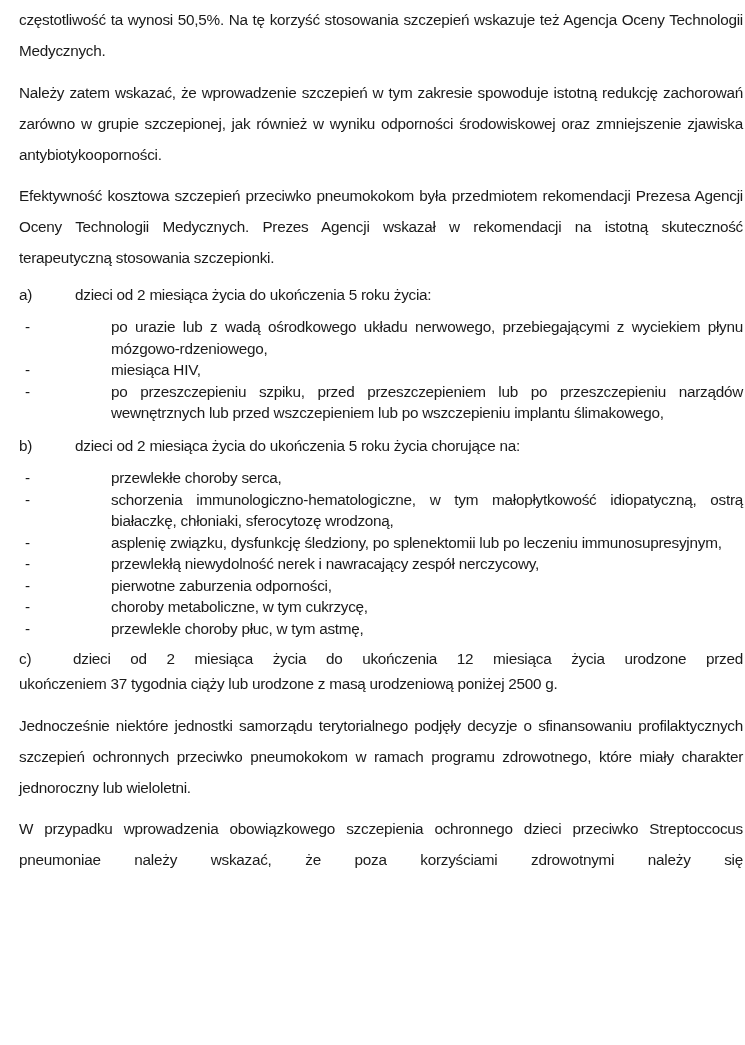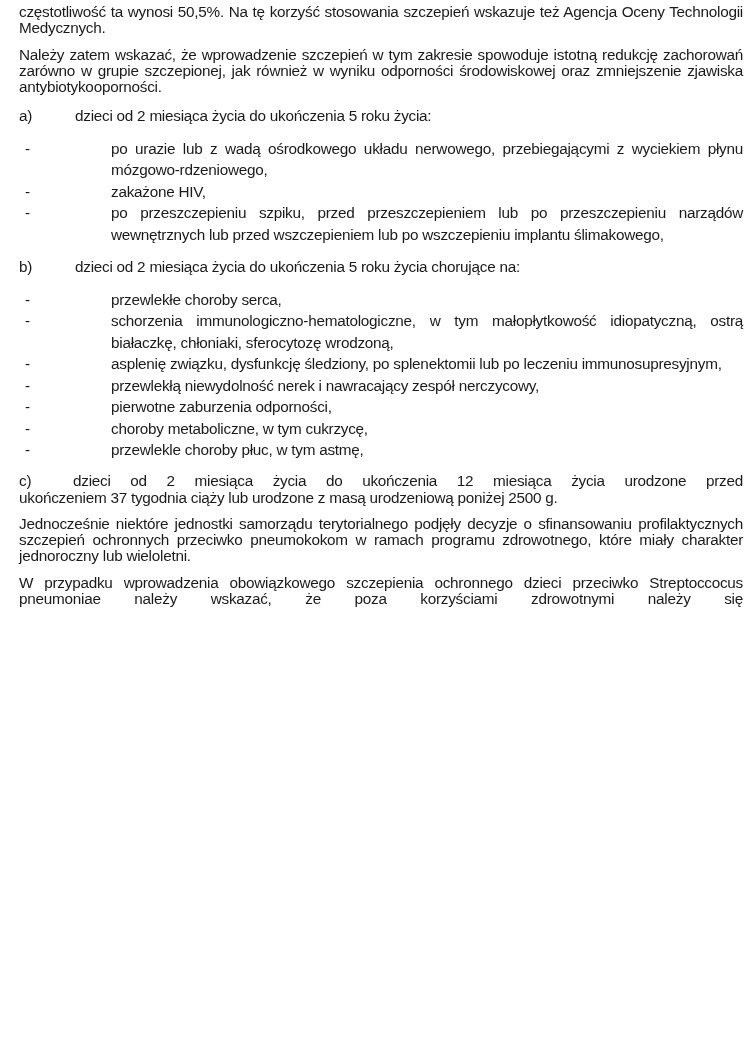--- a/index.html
+++ b/index.html
@@ -4,21 +4,21 @@
   <style>
     html, body { margin: 0; padding: 0; background: #ffffff; }
     body {
       width: 745px; height: 1045px; overflow: hidden;
       font-family: "Liberation Sans", sans-serif;
       font-size: 15.3px;
       color: #1a1a1a;
       letter-spacing: -0.25px;
     }
     .page { position: relative; padding: 4px 2px 0 19px; width: 724px; }
-    p { margin: 0; line-height: 16px; text-align: justify; }
+    p { margin: 0; line-height: 31px; text-align: justify; }
     .para { margin-bottom: 10.5px; }
     .lastline { text-align-last: left; }
     .item { display: flex; line-height: 21.5px; }
     .item .lbl { width: 56px; flex: 0 0 56px; }
     .item .txt { flex: 1; text-align: justify; }
     .lettered { margin-bottom: 11px; }
     .dash-list { margin: 0 0 11px 0; }
     .dash { display: flex; line-height: 21.5px; }
     .dash .d { width: 56px; flex: 0 0 56px; padding-left: 6px; box-sizing: border-box; }
     .dash .txt { flex: 1; text-align: justify; margin-left: 36px; }
@@ -27,33 +27,34 @@
     .c-item .c-first .lbl { width: 54px; flex: 0 0 54px; }
     .c-item .c-first .txt { flex: 1; text-align: justify; text-align-last: justify; }
   </style>
 </head>
 <body>
 
 <div class="page">
 
   <p class="para lastline">częstotliwość ta wynosi 50,5%. Na tę korzyść stosowania szczepień wskazuje też Agencja Oceny Technologii Medycznych.</p>
   <p class="para lastline">Należy zatem wskazać, że wprowadzenie szczepień w tym zakresie spowoduje istotną redukcję zachorowań zarówno w grupie szczepionej, jak również w wyniku odporności środowiskowej oraz zmniejszenie zjawiska antybiotykooporności.</p>
+  <p class="para lastline">Efektywność kosztowa szczepień przeciwko pneumokokom była przedmiotem rekomendacji Prezesa Agencji Oceny Technologii Medycznych. Prezes Agencji wskazał w rekomendacji na istotną skuteczność terapeutyczną stosowania szczepionki.</p>
 
   <div class="item lettered">
     <span class="lbl">a)</span>
     <span class="txt">dzieci od 2 miesiąca życia do ukończenia 5 roku życia:</span>
   </div>
   <div class="dash-list">
     <div class="dash">
       <span class="d">-</span>
       <span class="txt lastline">po urazie lub z wadą ośrodkowego układu nerwowego, przebiegającymi z wyciekiem płynu mózgowo-rdzeniowego,</span>
     </div>
     <div class="dash">
       <span class="d">-</span>
-      <span class="txt lastline">zakażone HIV,</span>
+      <span class="txt lastline">miesiąca HIV,</span>
     </div>
     <div class="dash">
       <span class="d">-</span>
       <span class="txt lastline">po przeszczepieniu szpiku, przed przeszczepieniem lub po przeszczepieniu narządów wewnętrznych lub przed wszczepieniem lub po wszczepieniu implantu ślimakowego,</span>
     </div>
   </div>
 
   <div class="item lettered">
     <span class="lbl">b)</span>
     <span class="txt">dzieci od 2 miesiąca życia do ukończenia 5 roku życia chorujące na:</span>

